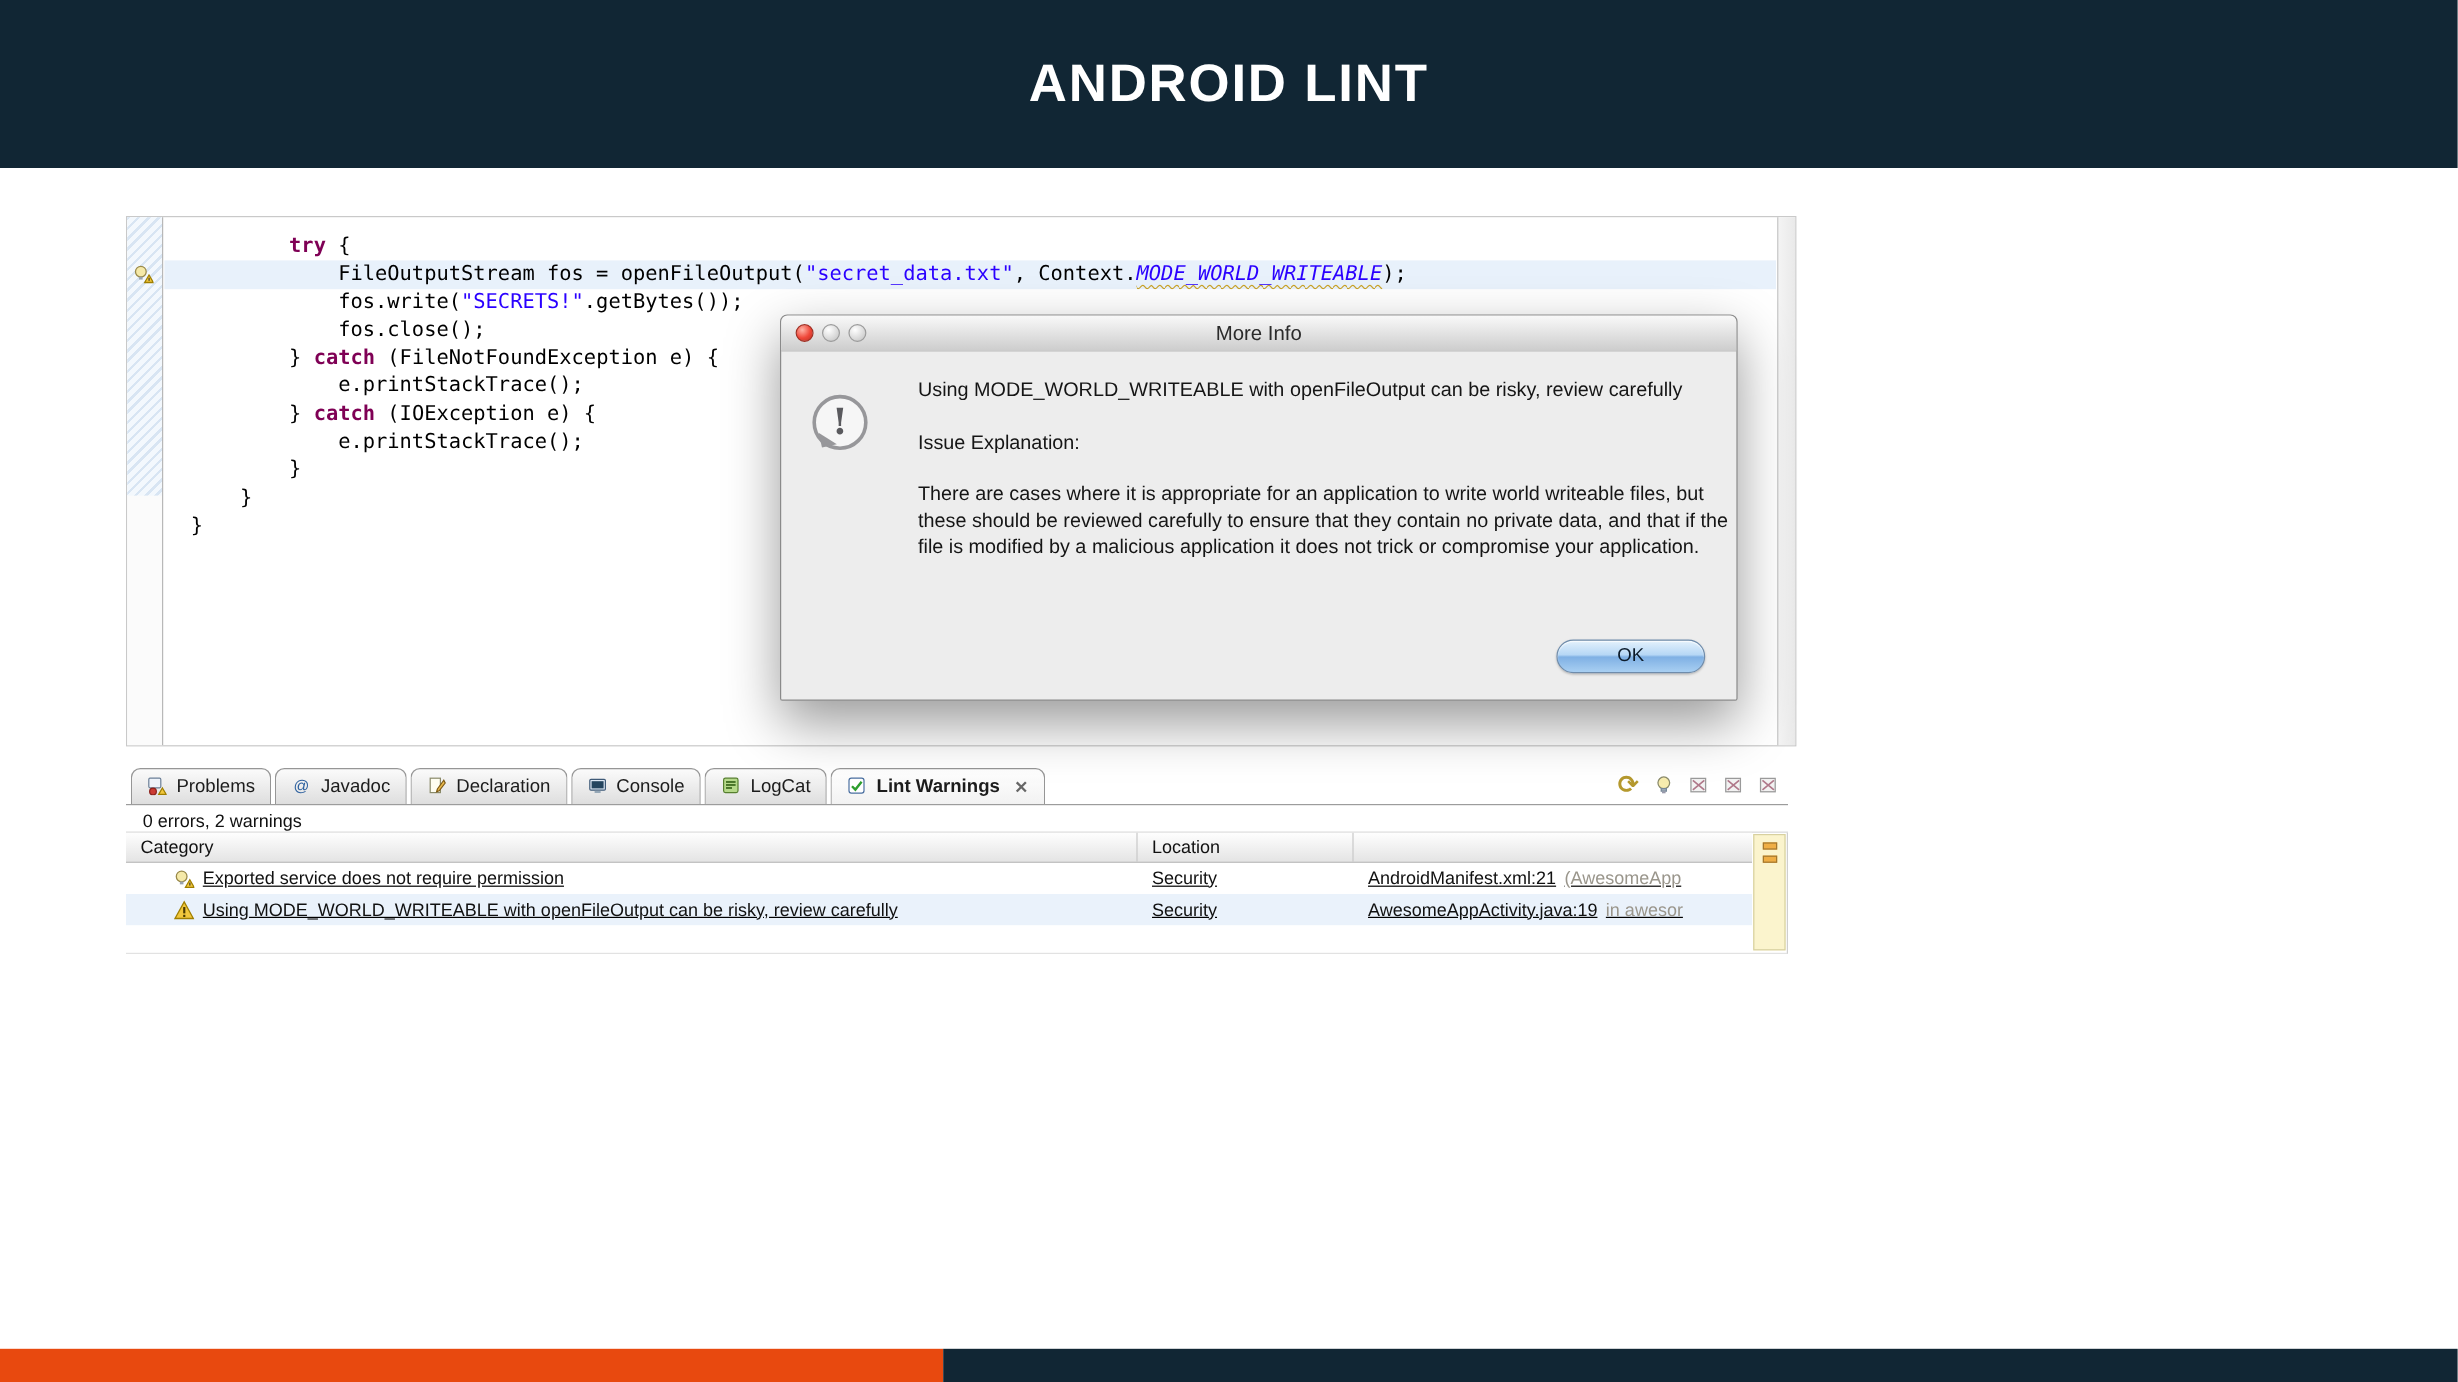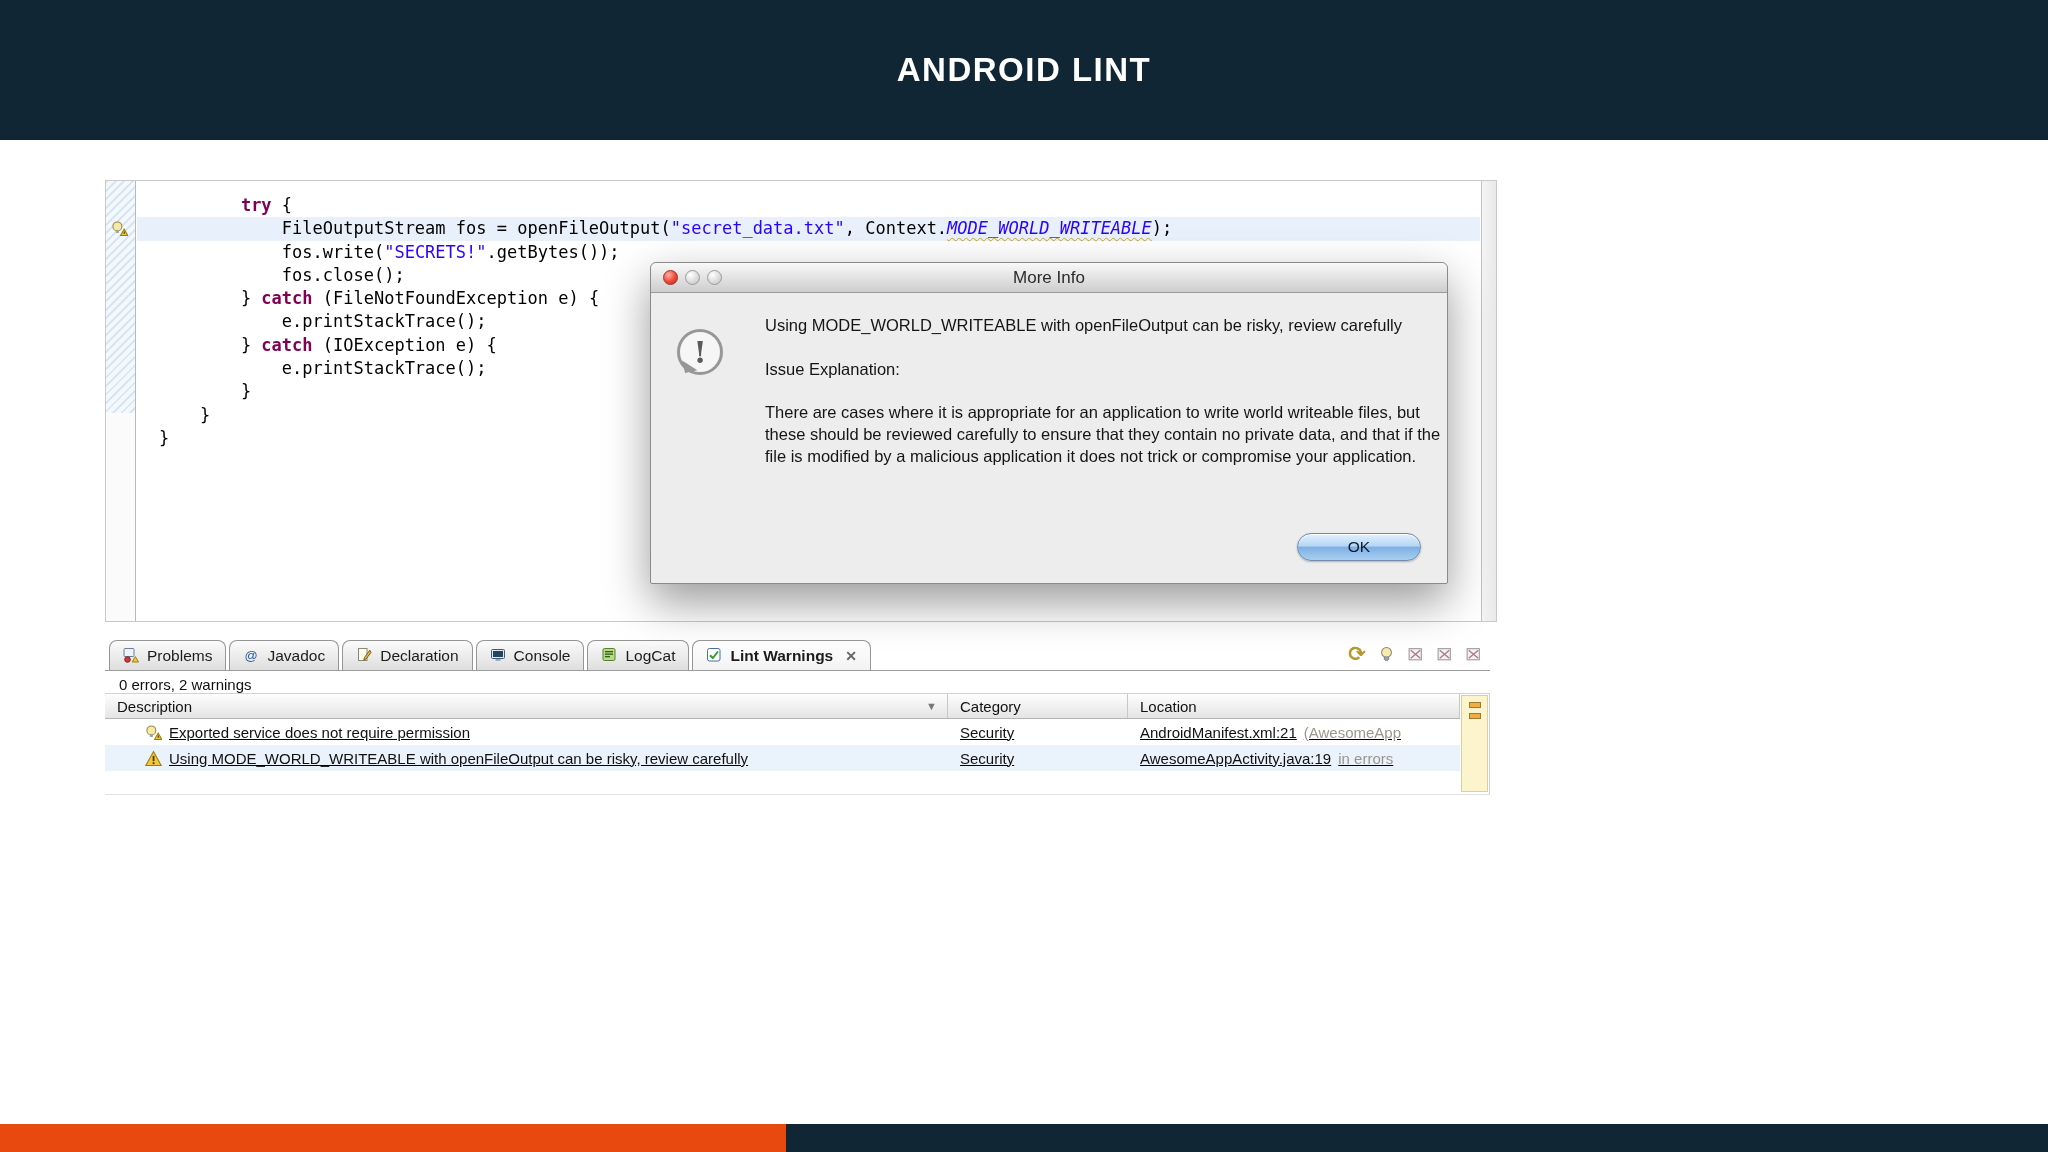--- a/index.html
+++ b/index.html
@@ -1,21 +1,21 @@
 <!DOCTYPE html>
 <html><head>
 <meta charset="utf-8">
 <style>
   *{margin:0;padding:0;box-sizing:border-box;}
   html,body{width:2048px;height:1152px;}
   body{position:relative;background:#fff;font-family:"Liberation Sans",sans-serif;overflow:hidden;}
 
   
   .slide-header{position:absolute;left:0;top:0;right:0;height:140px;background:#112634;display:flex;align-items:center;justify-content:center;}
-  .slide-title{color:#fff;font-size:33px;font-weight:bold;letter-spacing:1.5px;}
+  .slide-title{color:#fff;font-size:44px;font-weight:bold;letter-spacing:1.5px;}
   .footer-orange{position:absolute;left:0;bottom:0;width:786px;height:28px;background:#E8490F;}
   .footer-navy{position:absolute;left:786px;right:0;bottom:0;height:28px;background:#112634;}
 
   
   .editor{position:absolute;left:105px;top:180px;width:1392px;height:442px;background:#fff;border:1px solid #c9c9c9;}
   .gutter{position:absolute;left:0;top:0;bottom:0;width:30px;border-right:1px solid #b8b8b8;background:#fbfbfb;}
   .gutter-hatch{position:absolute;left:0;top:0;width:100%;height:232px;background:repeating-linear-gradient(135deg,#d8e5f3 0 2px,#f3f8fd 2px 6px);}
   .gutter-marker{position:absolute;left:5px;width:18px;height:18px;}
   .code-region{position:absolute;left:31px;top:13px;right:16px;}
   .code-line{height:23.3px;padding-left:22px;white-space:pre;font-family:"DejaVu Sans Mono",monospace;font-size:17px;line-height:23.3px;color:#000;}
@@ -194,24 +194,20 @@
     </div>
 </div>
 
 <div class="statusbar">
   <span>0 errors, 2 warnings</span>
 </div>
 
 <div class="panel-white"></div>
 <div class="table-header">
     <div class="th">
-      <span>Description</span>
-      <span class="sort">▼</span>
-    </div>
-    <div class="th">
       <span>Category</span>
     </div>
     <div class="th">
       <span>Location</span>
     </div>
   </div>
 <div class="table-rows">
     <div class="tr">
       <div class="td desc">
         <span class="icon">
@@ -241,21 +237,21 @@
             <rect x="7.2" y="11.6" width="1.7" height="1.7" fill="#4a3a00"></rect>
           </svg>
         </span>
         <span>Using MODE_WORLD_WRITEABLE with openFileOutput can be risky, review carefully</span>
       </div>
       <div class="td">
         <span>Security</span>
       </div>
       <div class="td loc">
         <span>AwesomeAppActivity.java:19</span>
-        <span class="loc-note">in errors</span>
+        <span class="loc-note">in awesor</span>
       </div>
     </div>
   </div>
 <div class="overview-ruler">
   <i class="mk" style="top:6px"></i>
   <i class="mk" style="top:17px"></i>
 </div>
 
 <div class="dialog">
   <div class="dialog-titlebar">

